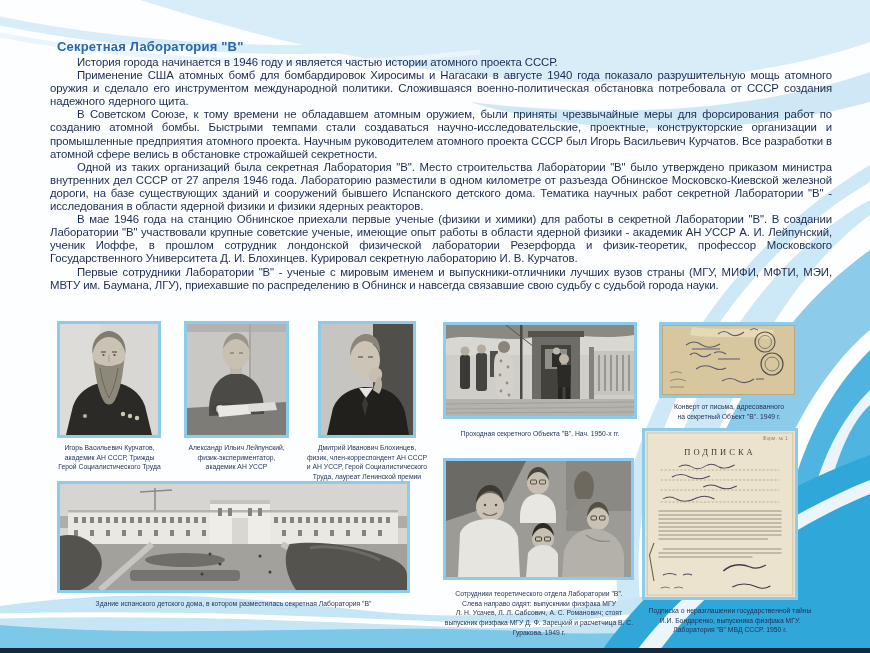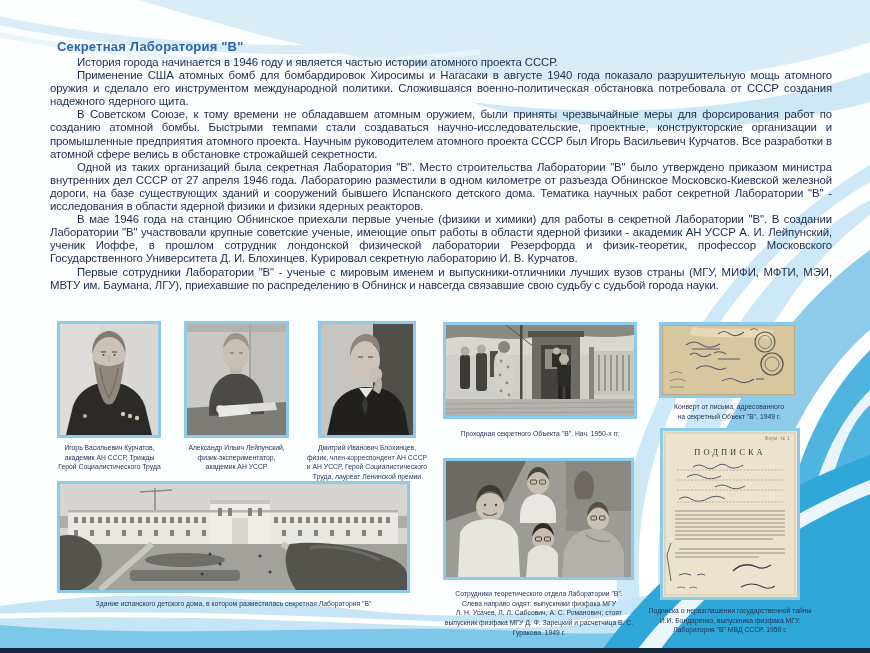--- a/index.html
+++ b/index.html
@@ -323,21 +323,21 @@
         <rect x="98.5" y="76" width="6" height="4" rx="1" fill="none" stroke="#413c31" stroke-width="1"></rect>
         <path d="M82,92 C86,86 92,84 97,84 C103,84 109,87 112,93 L112,116 L80,116 Z" fill="#e3e2dd"></path>
       </svg>
     </div>
     <div class="caption" style="left:428px;top:589px;width:222px;">Сотрудники теоретического отдела Лаборатории "В".
 Слева направо сидят: выпускники физфака МГУ
 Л. Н. Усачев, Л. Л. Сабсович, А. С. Романович; стоят
 выпускник физфака МГУ Д. Ф. Зарецкий и расчетчица В. С.
 Гуракова. 1949 г.</div>
 
-    <div class="photo" style="left:660px;top:428px;width:140px;height:172px;">
+    <div class="photo" style="left:642px;top:428px;width:156px;height:172px;">
       <svg viewBox="0 0 134 166" preserveAspectRatio="none">
         <rect width="134" height="166" fill="#ebe3cd"></rect>
         <rect x="2" y="2" width="130" height="162" fill="none" stroke="#d2c8ab" stroke-width="1"></rect>
         <g stroke="#4e4a5e" stroke-width="0.9" fill="none">
           <path d="M30,36 q6,-4 12,0 q6,4 12,-1 q6,-4 12,1 q6,3 14,-2"></path>
           <path d="M24,46 q8,-5 16,0 q8,4 18,-1"></path>
           <path d="M52,56 q7,-4 14,0 q7,4 16,-1"></path>
           <path d="M16,68 q6,-4 12,0 q8,5 18,-1 q8,-4 16,1"></path>
         </g>
         <g stroke="#a89e85" stroke-dasharray="2,1.5" stroke-width="0.7">

